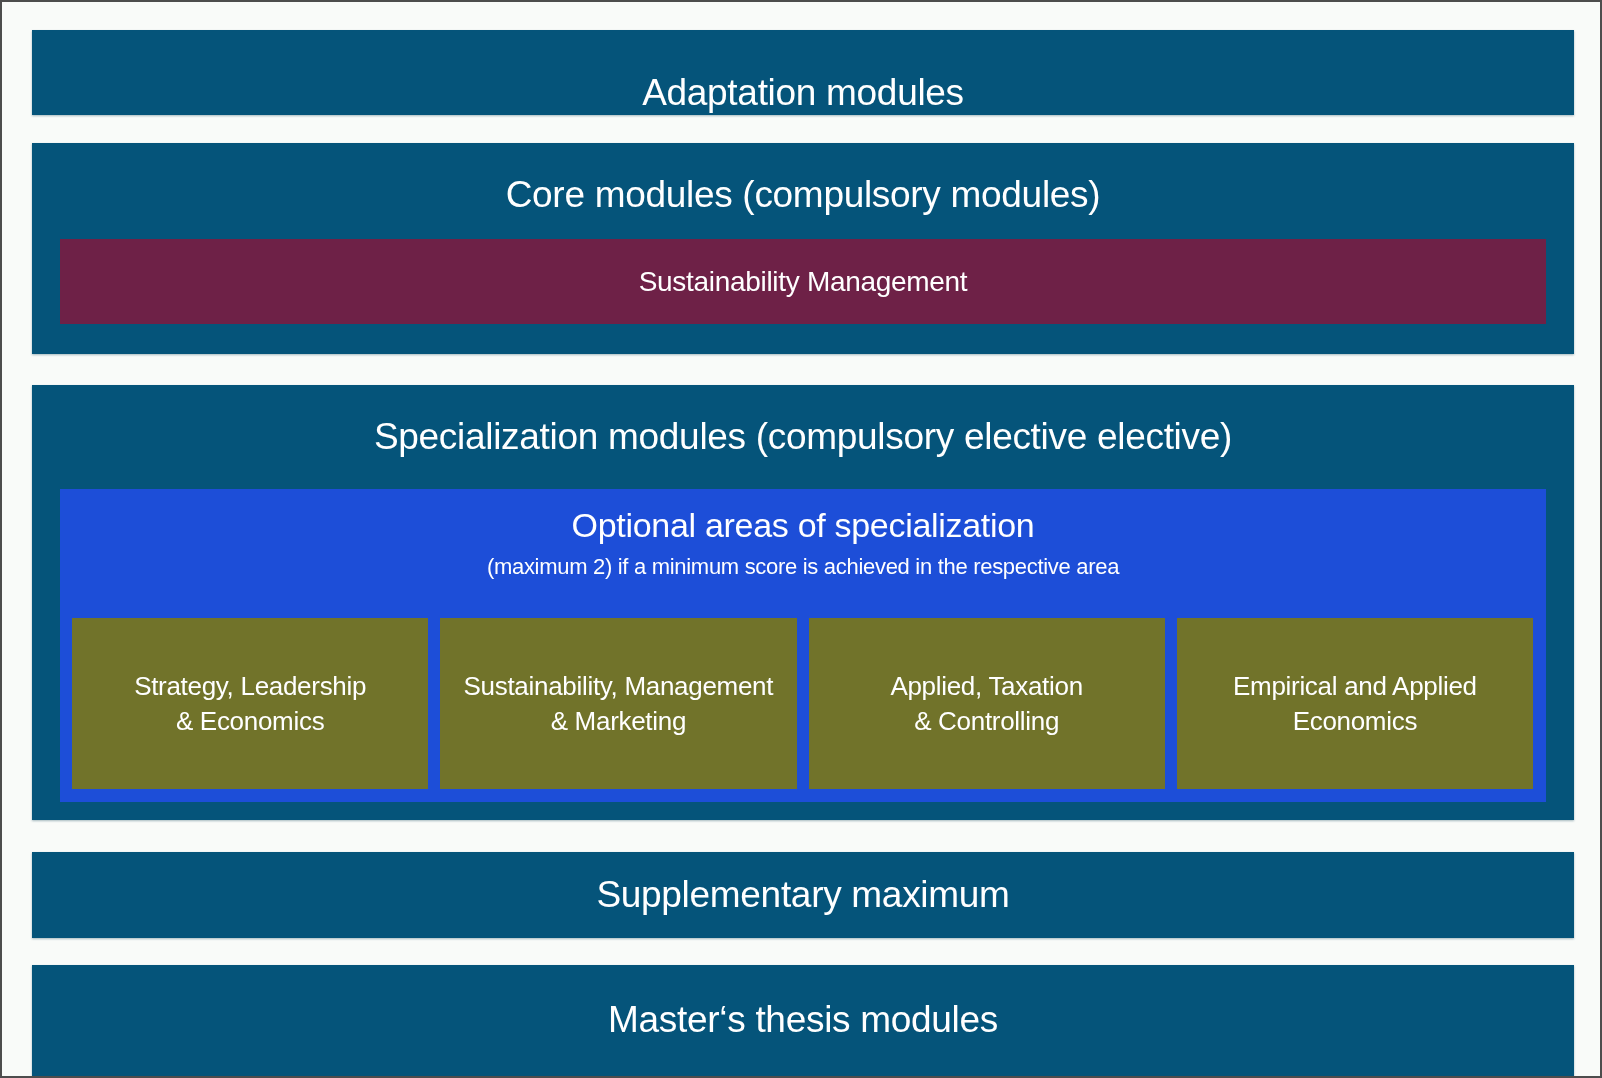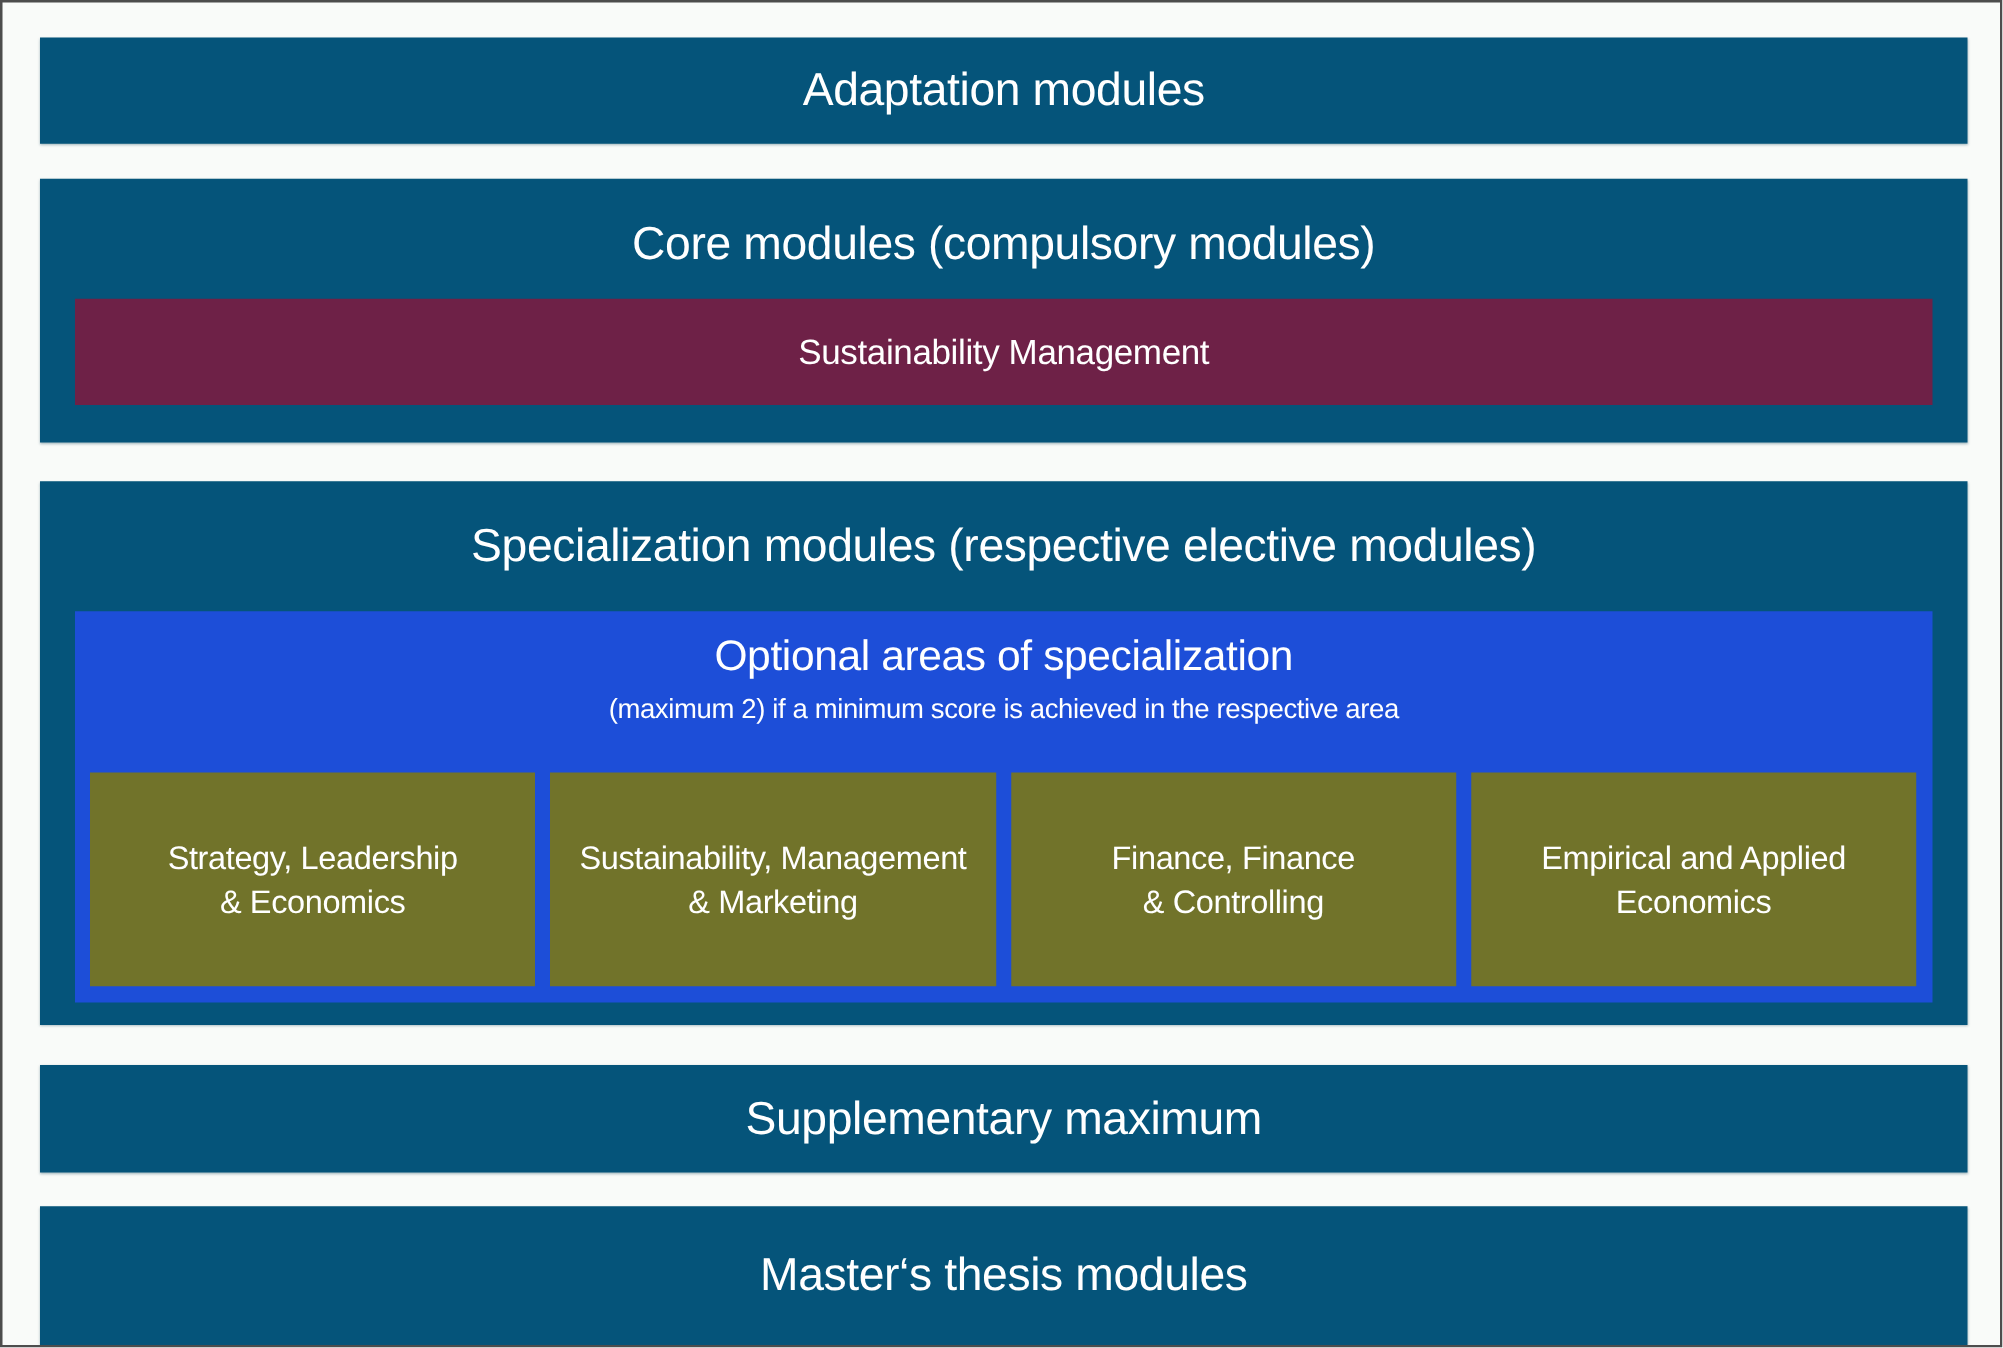--- a/index.html
+++ b/index.html
@@ -30,21 +30,21 @@
     align-items: center;
     justify-content: center;
   }
   .bar-label, .section-title, .panel-title {
     color: #ffffff;
     font-size: 37px;
     line-height: 1.15;
     text-align: center;
     white-space: nowrap;
   }
-  #bar-adaptation   { top: 28px;  height: 85px; }
+  #bar-adaptation   { top: 28px;  height: 85px; align-items: flex-end; }
   #section-core     { top: 141px; height: 211px; }
   #section-spec     { top: 383px; height: 435px; }
   #bar-supplementary{ top: 850px; height: 86px; }
   #bar-thesis       { top: 963px; height: 111px; }
 
   .section { display: block; }
   .section-title-row {
     position: absolute;
     top: 0; left: 0; right: 0;
     display: flex;
@@ -132,36 +132,36 @@
     </div>
     <div class="core-row">
       <div class="core-box">
         <span class="core-box-label">Sustainability Management</span>
       </div>
     </div>
   </div>
 
   <div class="section" id="section-spec">
     <div class="section-title-row">
-      <span class="section-title">Specialization modules (respective elective modules)</span>
+      <span class="section-title">Specialization modules (compulsory elective elective)</span>
     </div>
     <div class="optional-panel">
       <div class="panel-title">Optional areas of specialization</div>
       <div class="panel-subtitle">(maximum 2) if a minimum score is achieved in the respective area</div>
       <div class="areas-row">
         <div class="area-box">
           <span class="area-line">Strategy, Leadership</span>
           <span class="area-line">&amp; Economics</span>
         </div>
         <div class="area-box">
           <span class="area-line">Sustainability, Management</span>
           <span class="area-line">&amp; Marketing</span>
         </div>
         <div class="area-box">
-          <span class="area-line">Finance, Finance</span>
+          <span class="area-line">Applied, Taxation</span>
           <span class="area-line">&amp; Controlling</span>
         </div>
         <div class="area-box">
           <span class="area-line">Empirical and Applied</span>
           <span class="area-line">Economics</span>
         </div>
       </div>
     </div>
   </div>
 

